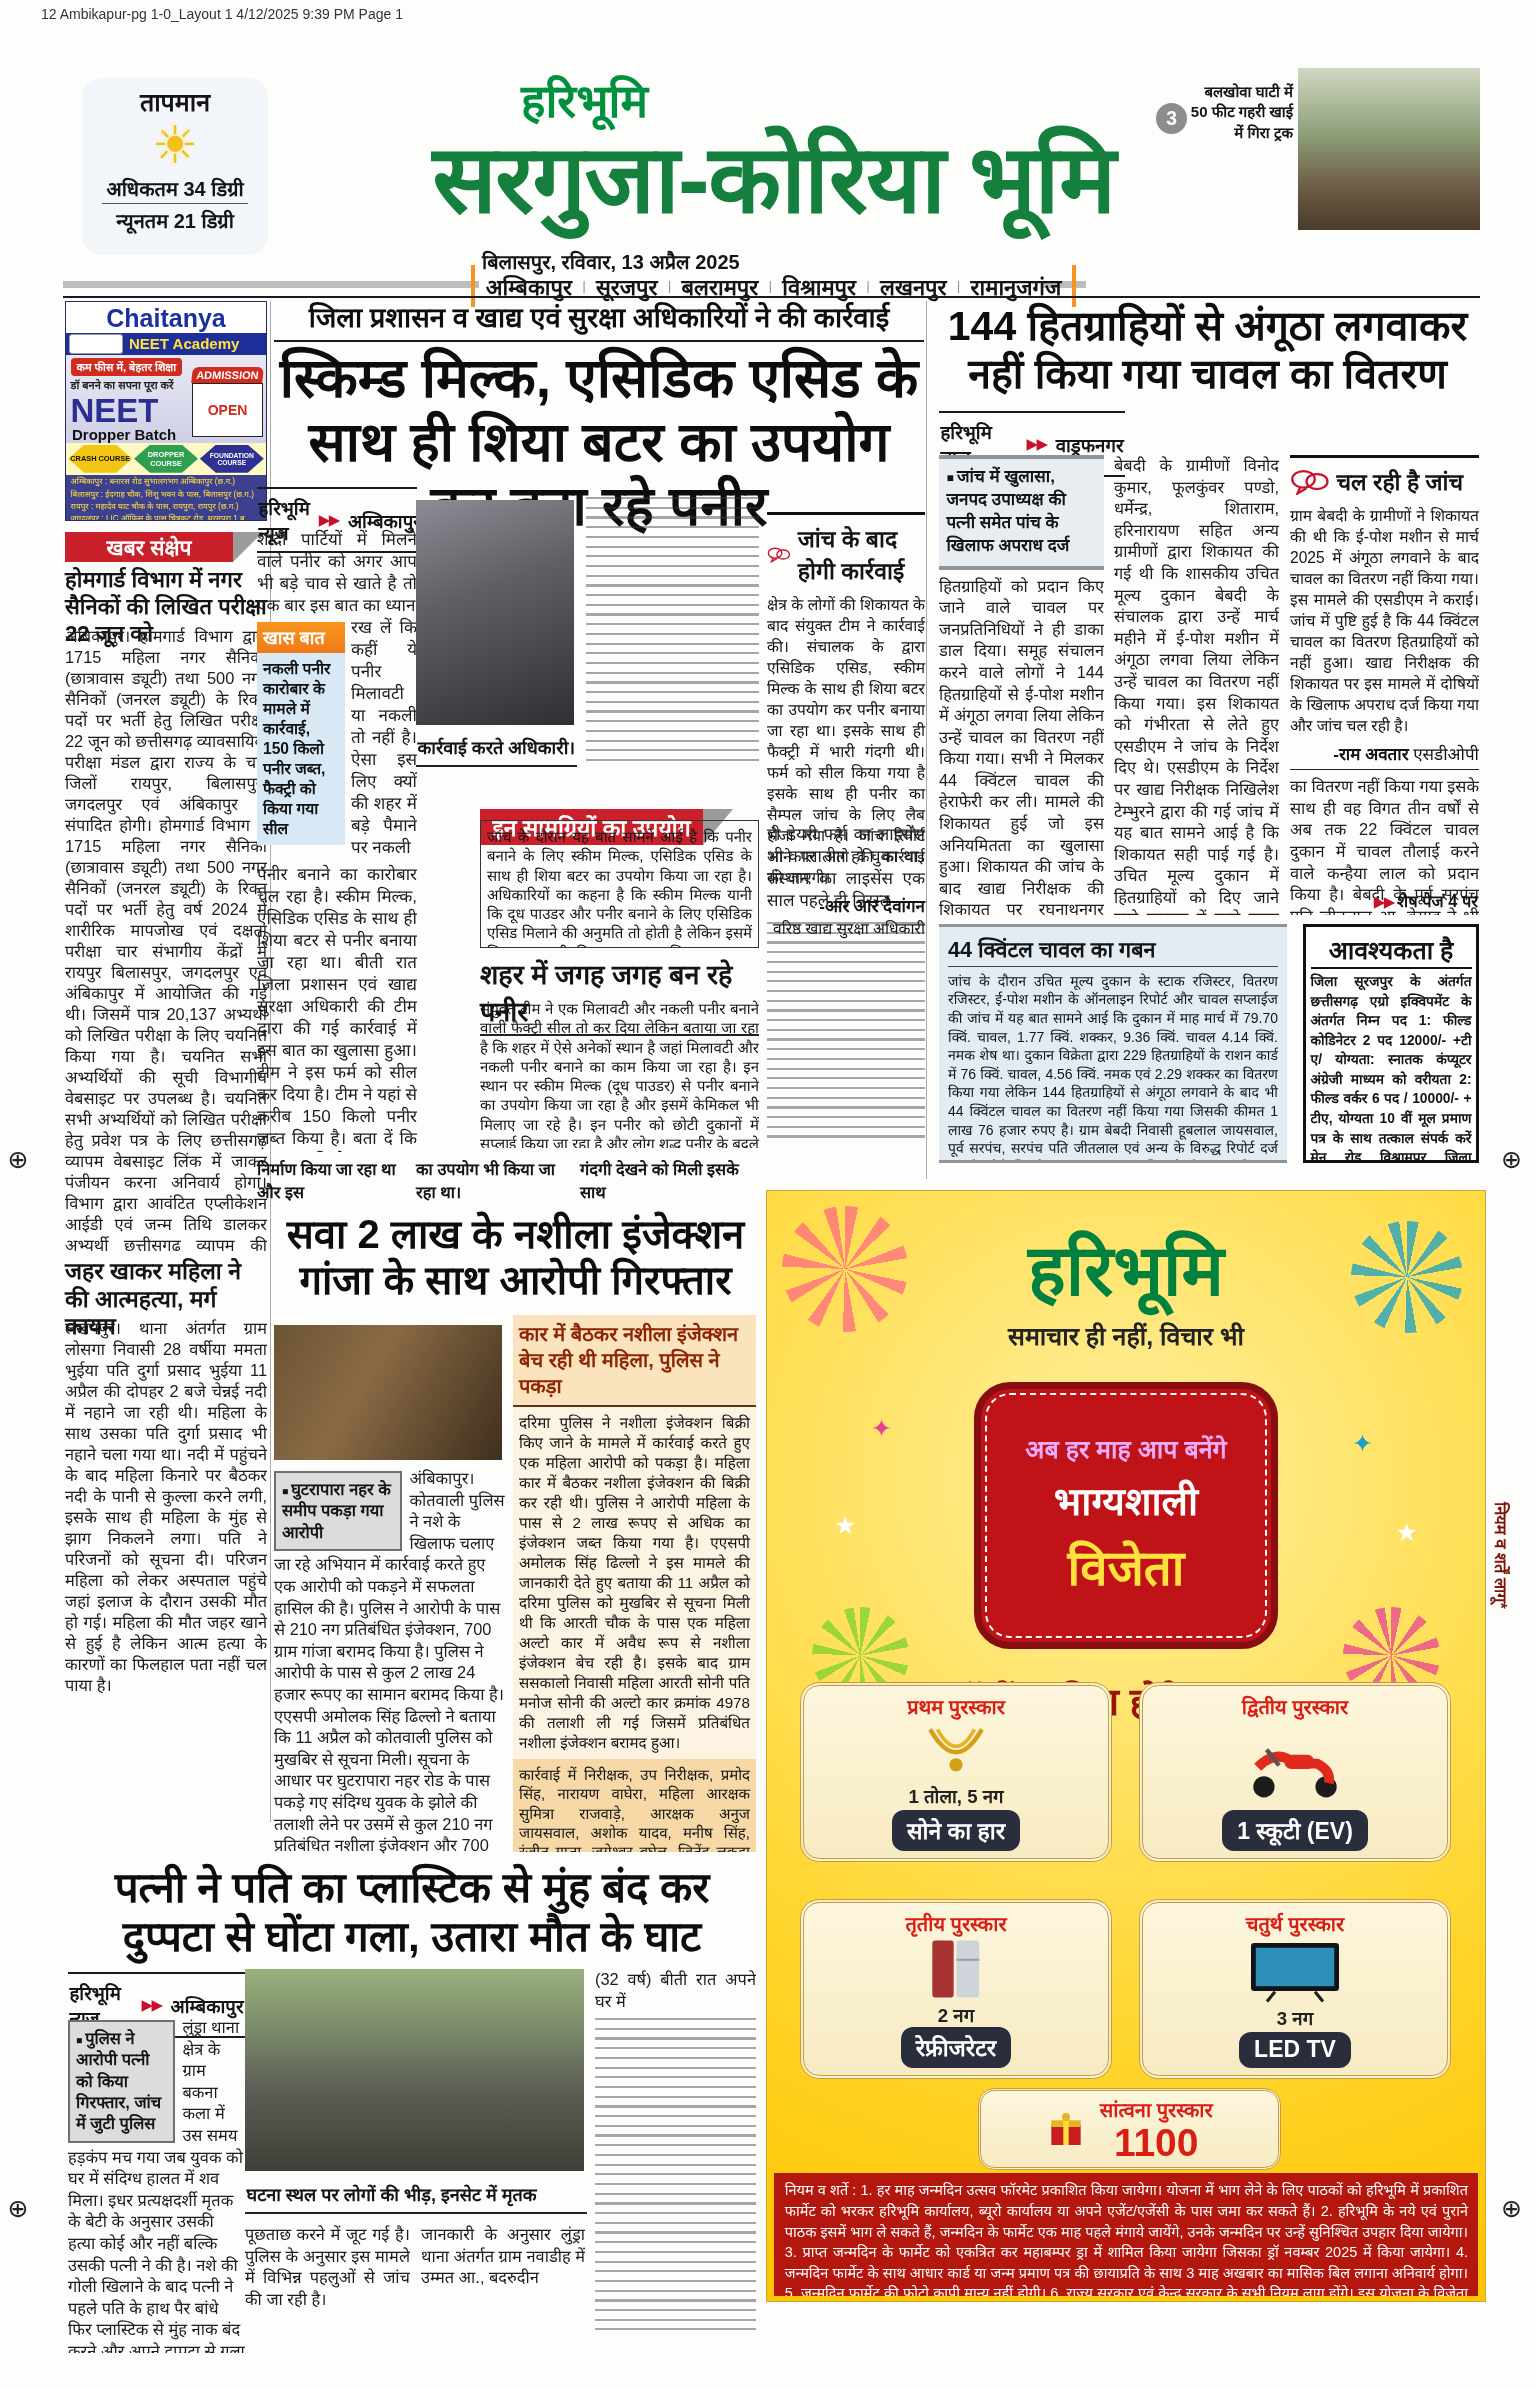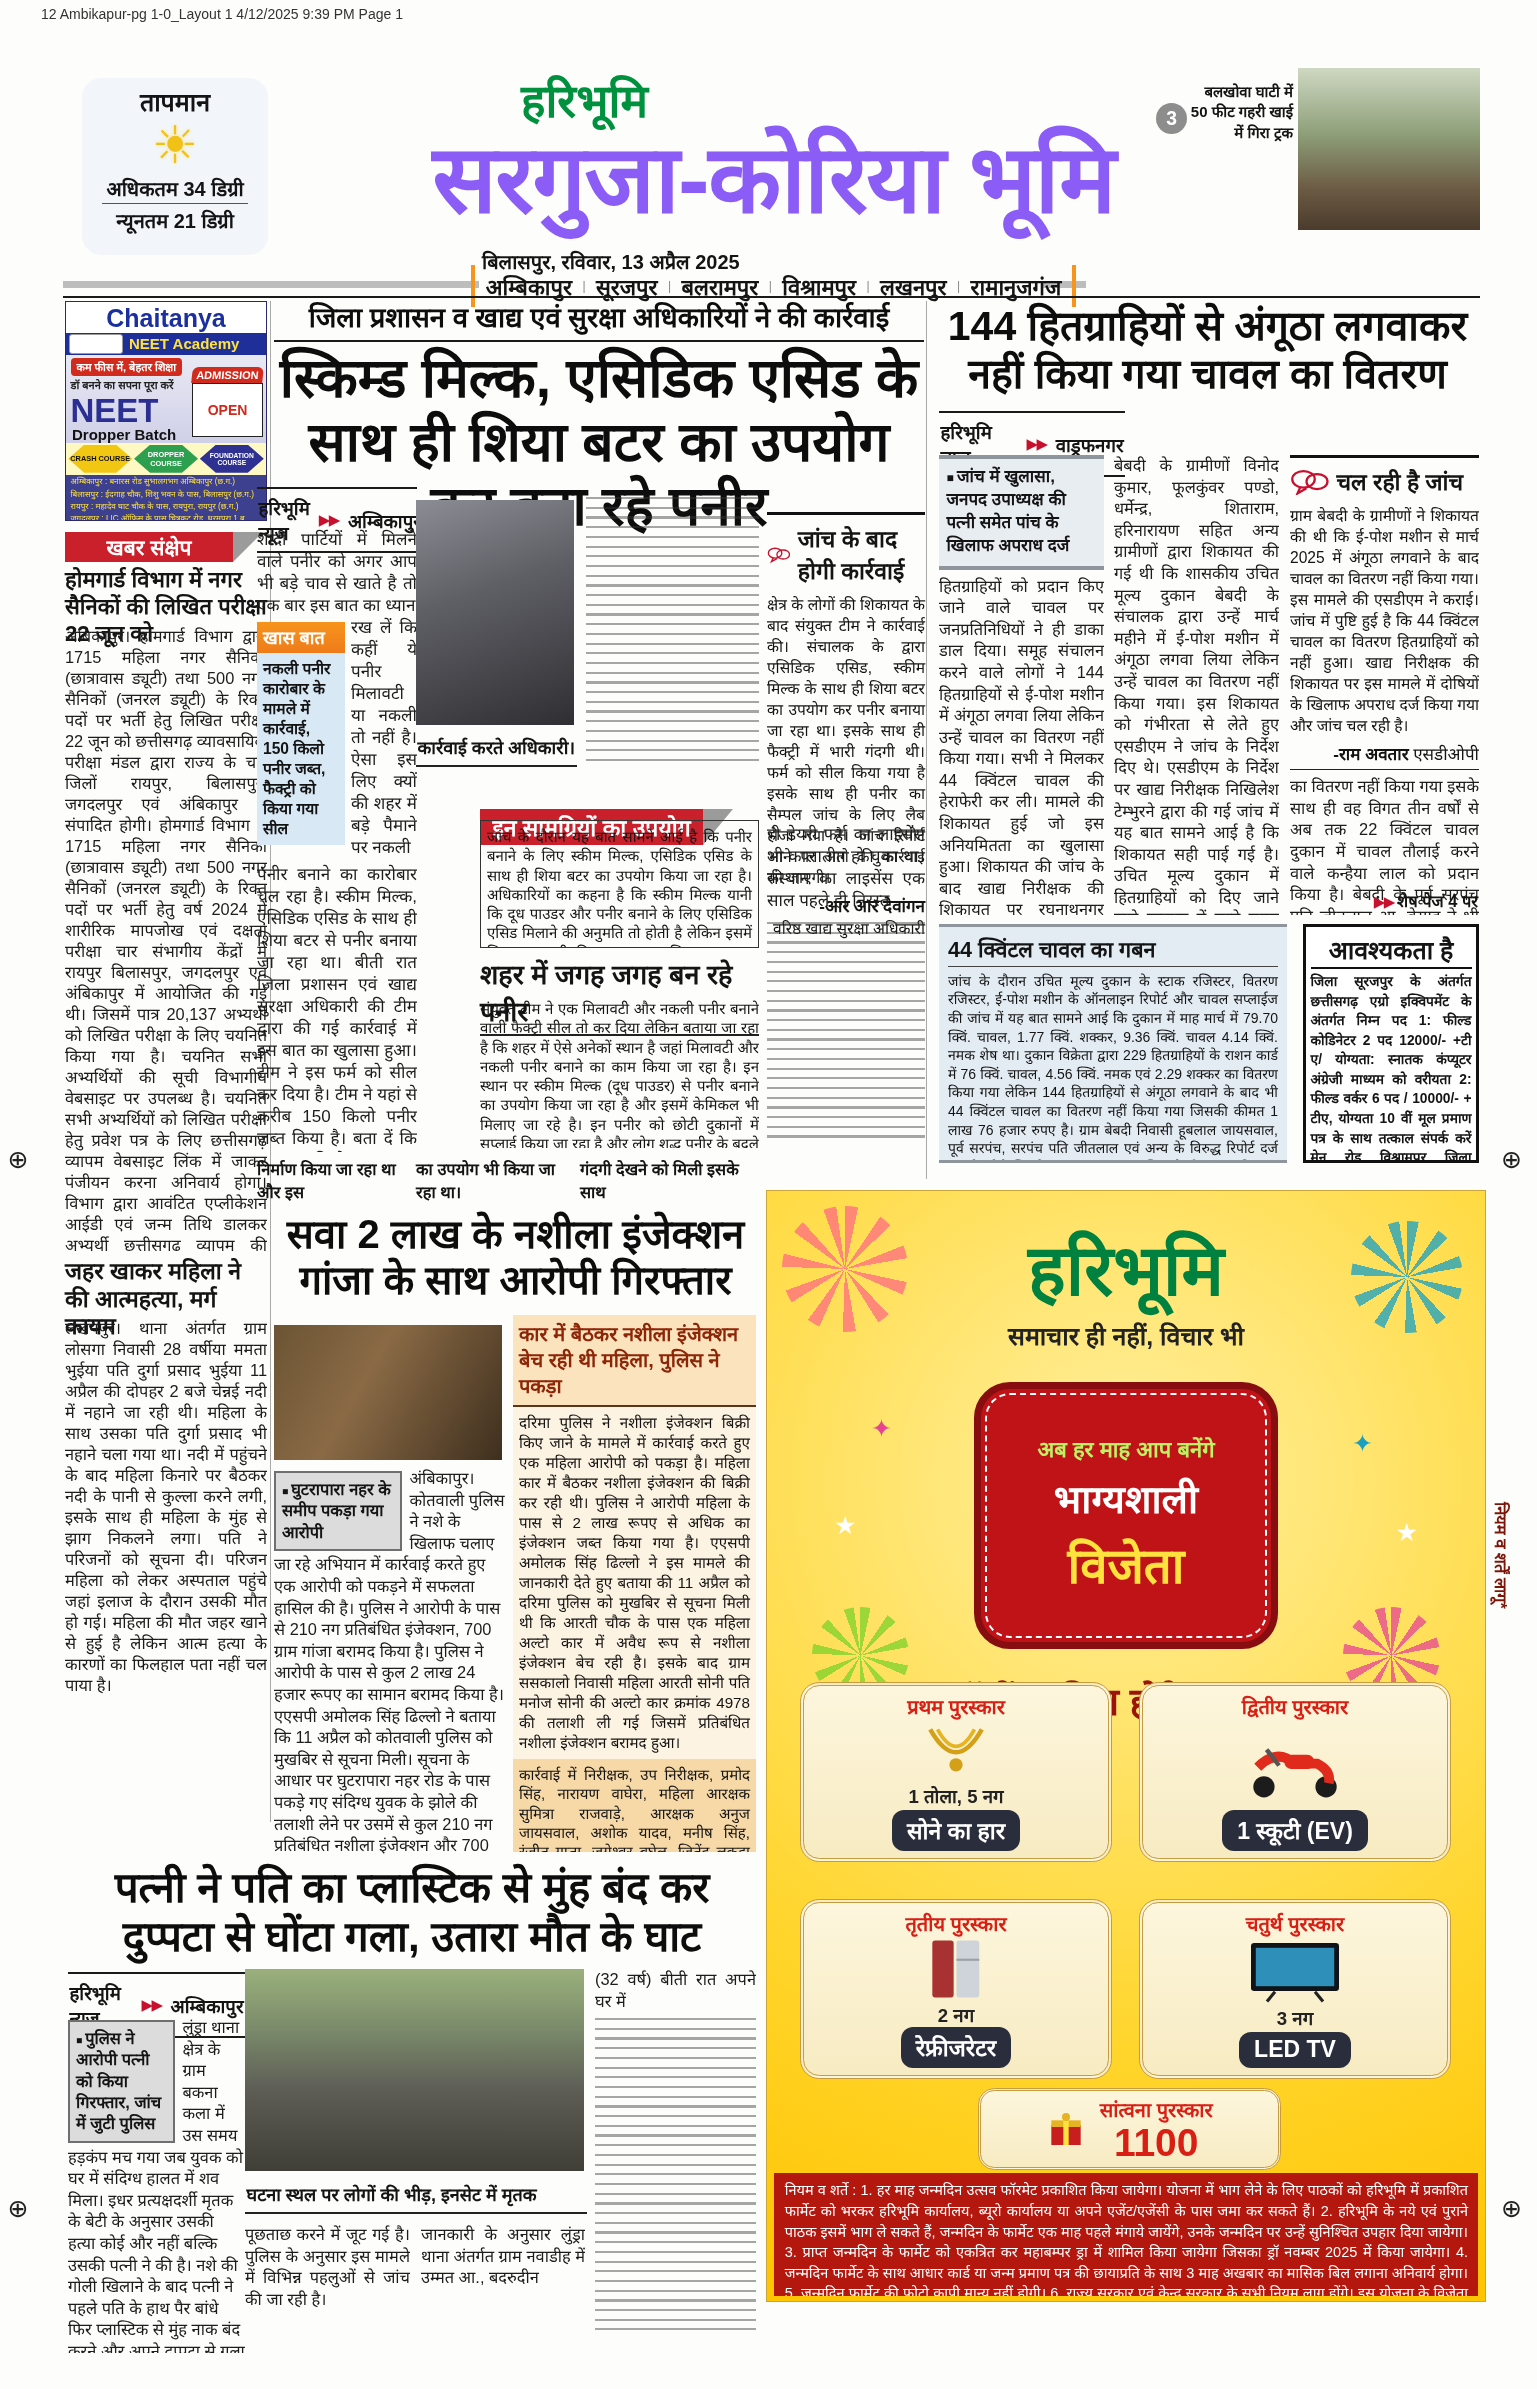--- a/index.html
+++ b/index.html
@@ -56,21 +56,21 @@
   <span class="regmark" style="left:7.4px;top:2194px;">⊕</span>
 
   <div class="abs" style="left:82px;top:78px;width:186px;height:177px;background:#f2f6fb;border-radius:19.3px;text-align:center;padding-top:6px;box-sizing:border-box;">
     <div class="b" style="font-size:25px;">तापमान</div>
     <div style="font-size:52px;line-height:55px;color:#f2c118;text-shadow:0 0 4.5px #f8e27a;">☀</div>
     <div class="b" style="font-size:20px;border-bottom:1.5px solid #555;display:inline-block;padding:1.5px 4.5px;">अधिकतम 34 डिग्री</div>
     <div class="b" style="font-size:20px;margin-top:3px;">न्यूनतम 21 डिग्री</div>
   </div>
 
   <div class="abs b" style="left:521px;top:68px;font-size:46px;color:#00913f;">हरिभूमि</div>
-  <div class="abs b ctr" style="left:268px;top:110px;width:1011px;font-size:95px;color:#8b5cf6;letter-spacing:-1.5px;">सरगुजा-कोरिया भूमि</div>
+  <div class="abs b ctr" style="left:268px;top:110px;width:1011px;font-size:95px;color:#15803d;letter-spacing:-1.5px;">सरगुजा-कोरिया भूमि</div>
 
   <div class="abs b" style="left:482px;top:248px;font-size:20px;">बिलासपुर, रविवार, 13 अप्रैल 2025</div>
 
   <div class="abs" style="left:63px;top:281px;width:416px;height:7.4px;background:#bdbdbd;"></div>
   <div class="abs" style="left:1041px;top:281px;width:45px;height:7.4px;background:#bdbdbd;"></div>
 
   <div class="abs" style="left:491px;top:265px;width:565px;display:flex;align-items:center;justify-content:center;gap:10.4px;">
     <span style="width:12px;height:34px;border-left:4.5px solid #f7941d;border-top:4.5px solid #f7941d;border-bottom:4.5px solid #f7941d;"></span>
     <span class="b" style="font-size:22px;">अम्बिकापुर</span>
       <span style="color:#888;">|</span>
@@ -288,21 +288,21 @@
     <div class="burst" style="right:45px;top:416px;width:97px;height:97px;background:repeating-conic-gradient(#e84393 0 12deg,transparent 12deg 34deg);"></div>
     <span class="star" style="left:104px;top:223px;color:#e84393;">✦</span>
     <span class="star" style="right:112px;top:238px;color:#18a0c4;">✦</span>
     <span class="star" style="left:67px;top:320px;color:#fff;">★</span>
     <span class="star" style="right:67px;top:327px;color:#fff;">★</span>
 
     <div class="b ctr" style="margin-top:28px;font-size:71px;color:#00813f;">हरिभूमि</div>
     <div class="b ctr" style="font-size:25px;color:#222;margin-top:1.5px;">समाचार ही नहीं, विचार भी</div>
 
     <div style="margin:30px auto 0;width:290px;height:253px;background:#bf1318;border:7.4px solid #870d10;border-radius:36px;display:flex;flex-direction:column;align-items:center;justify-content:center;gap:7.4px;outline:2.2px dashed #fff;outline-offset:-13.4px;">
-      <div class="b" style="color:#bef264;font-size:22px;">अब हर माह आप बनेंगे</div>
+      <div class="b" style="color:#f0abfc;font-size:25px;">अब हर माह आप बनेंगे</div>
       <div class="b" style="color:#fff;font-size:39px;">भाग्यशाली</div>
       <div class="b" style="color:#ffe23e;font-size:49px;">विजेता</div>
     </div>
 
     <div class="b ctr" style="margin-top:25px;font-size:38px;color:#9c1408;">महाबम्पर ड्रॉ में शामिल होने का सुनहरा अवसर</div>
 
     <div class="card abs" style="left:33px;top:491px;width:312px;height:180px;">
       <div class="card-label">प्रथम पुरस्कार</div>
       <svg width="112" height="59" viewBox="0 0 100 80">
         <path d="M15 10 Q50 72 85 10" fill="none" stroke="#d4a017" stroke-width="6"></path>

